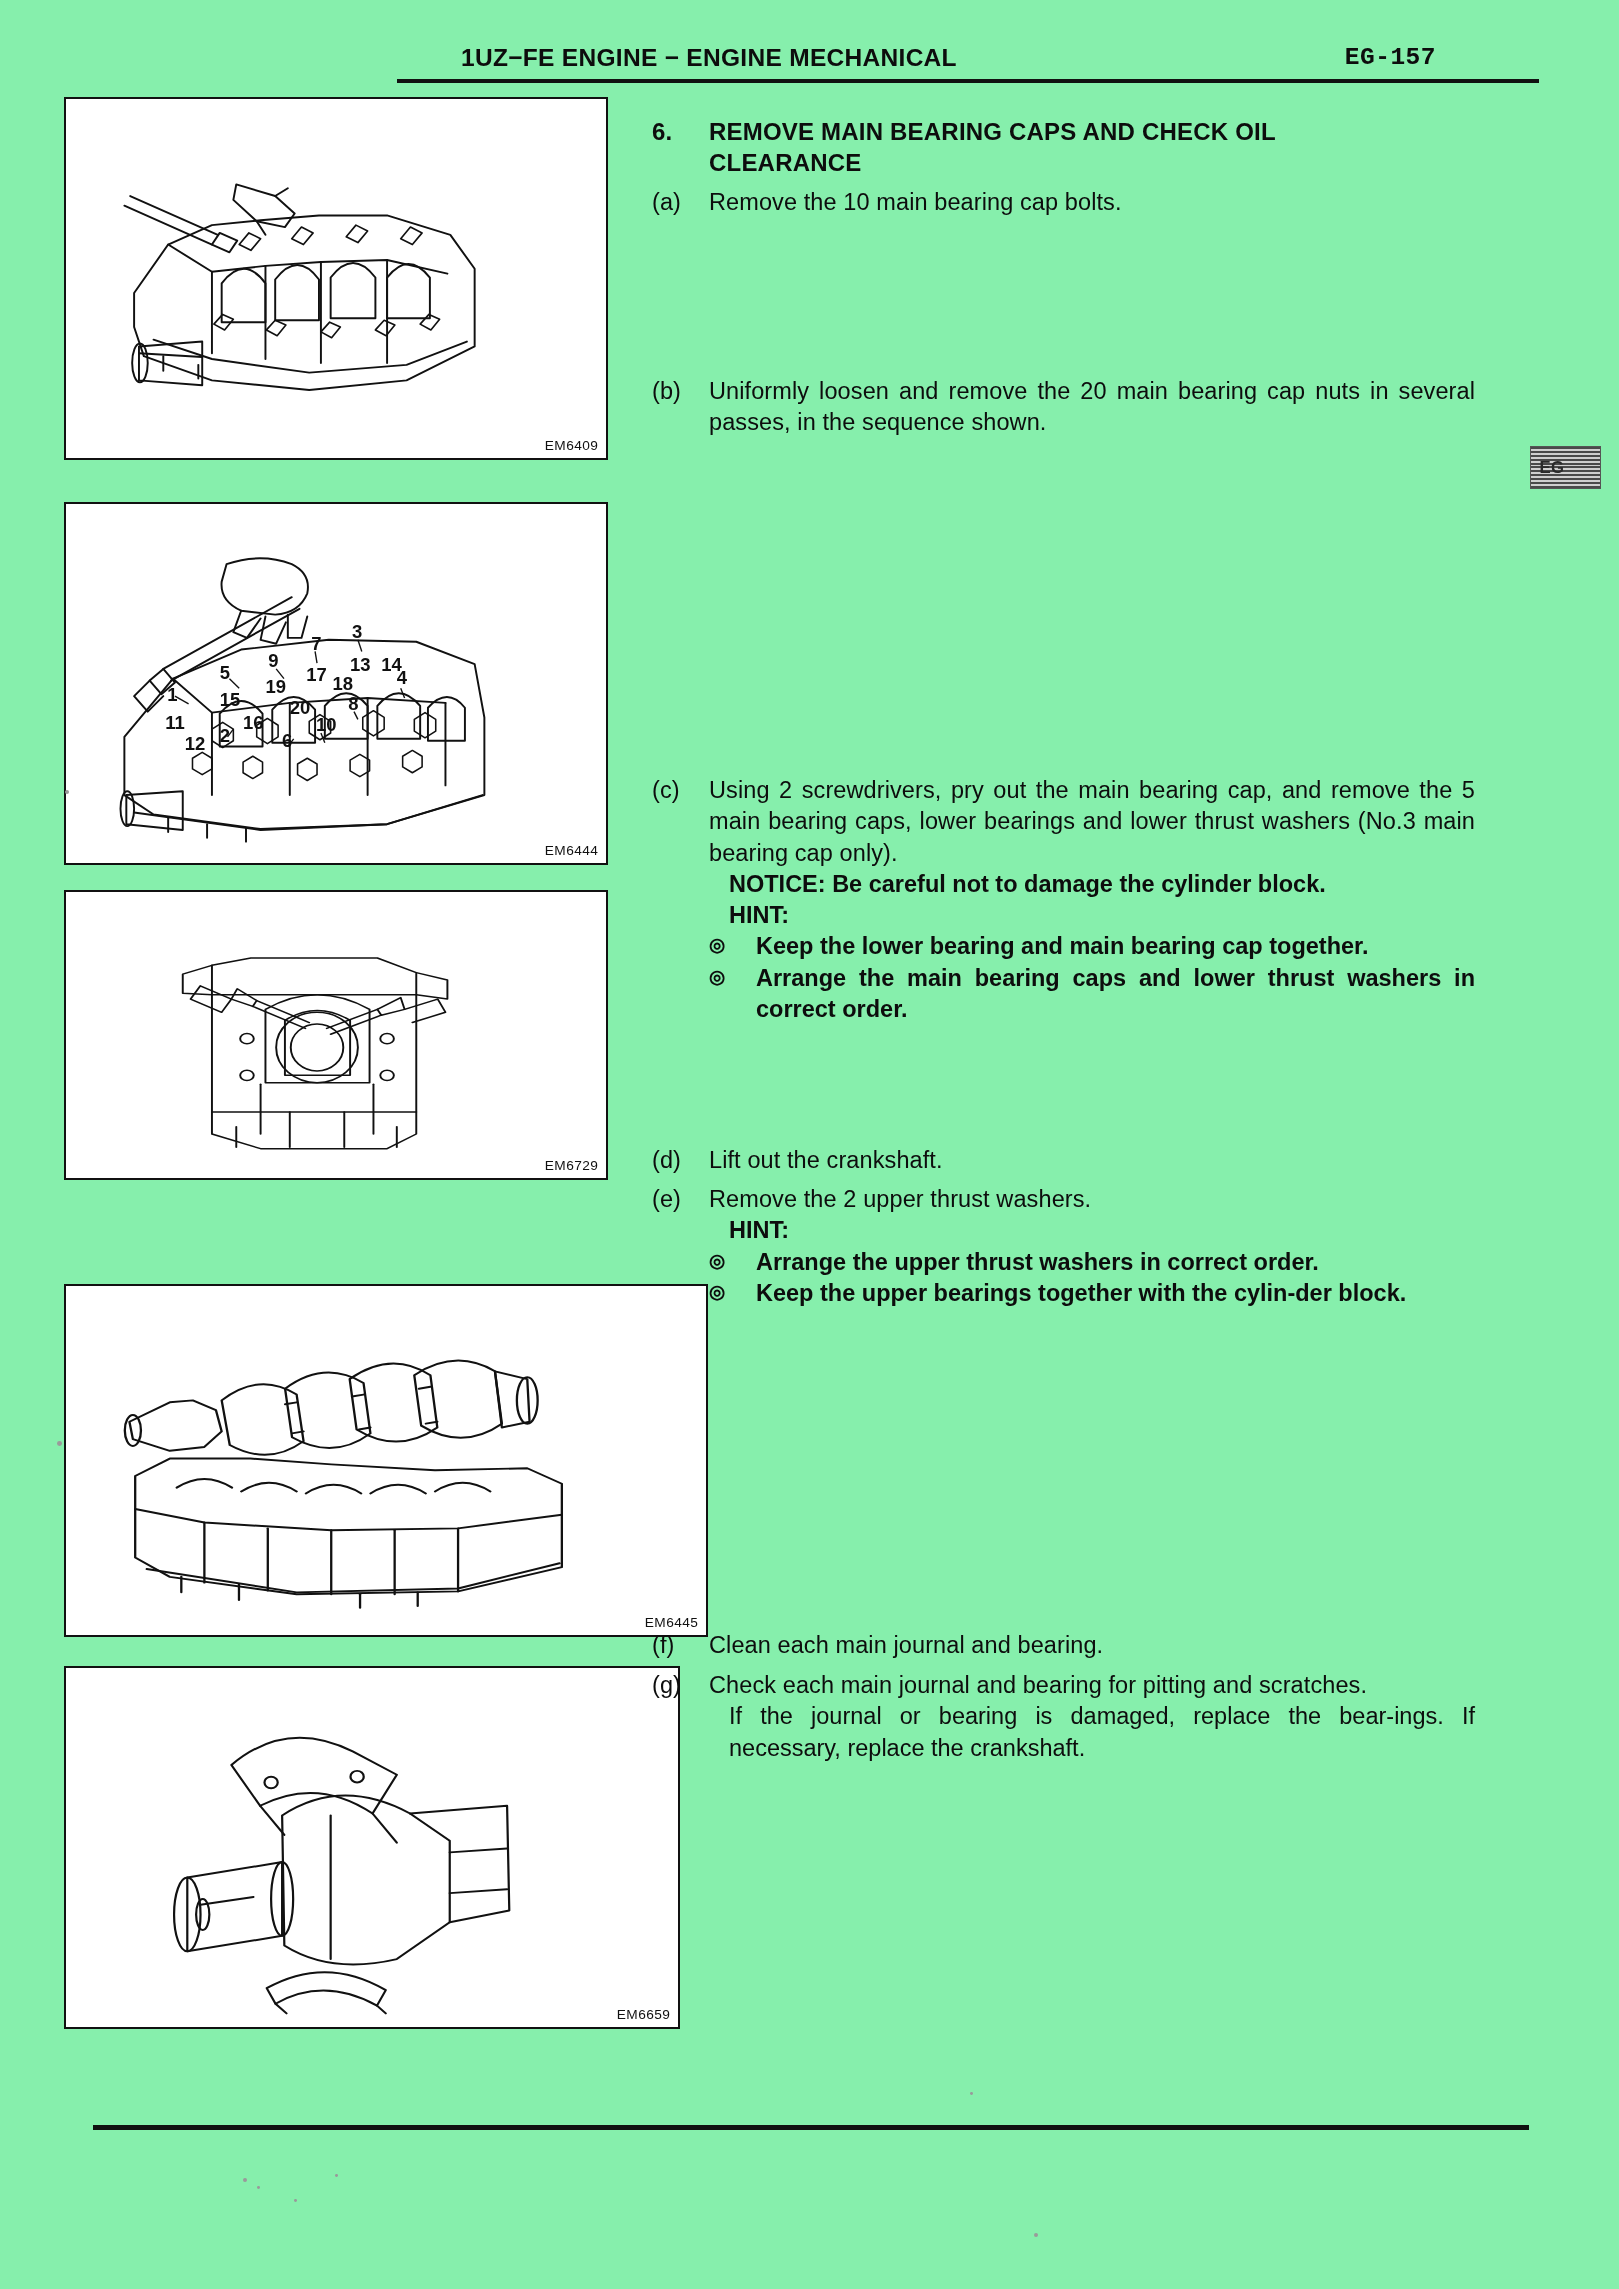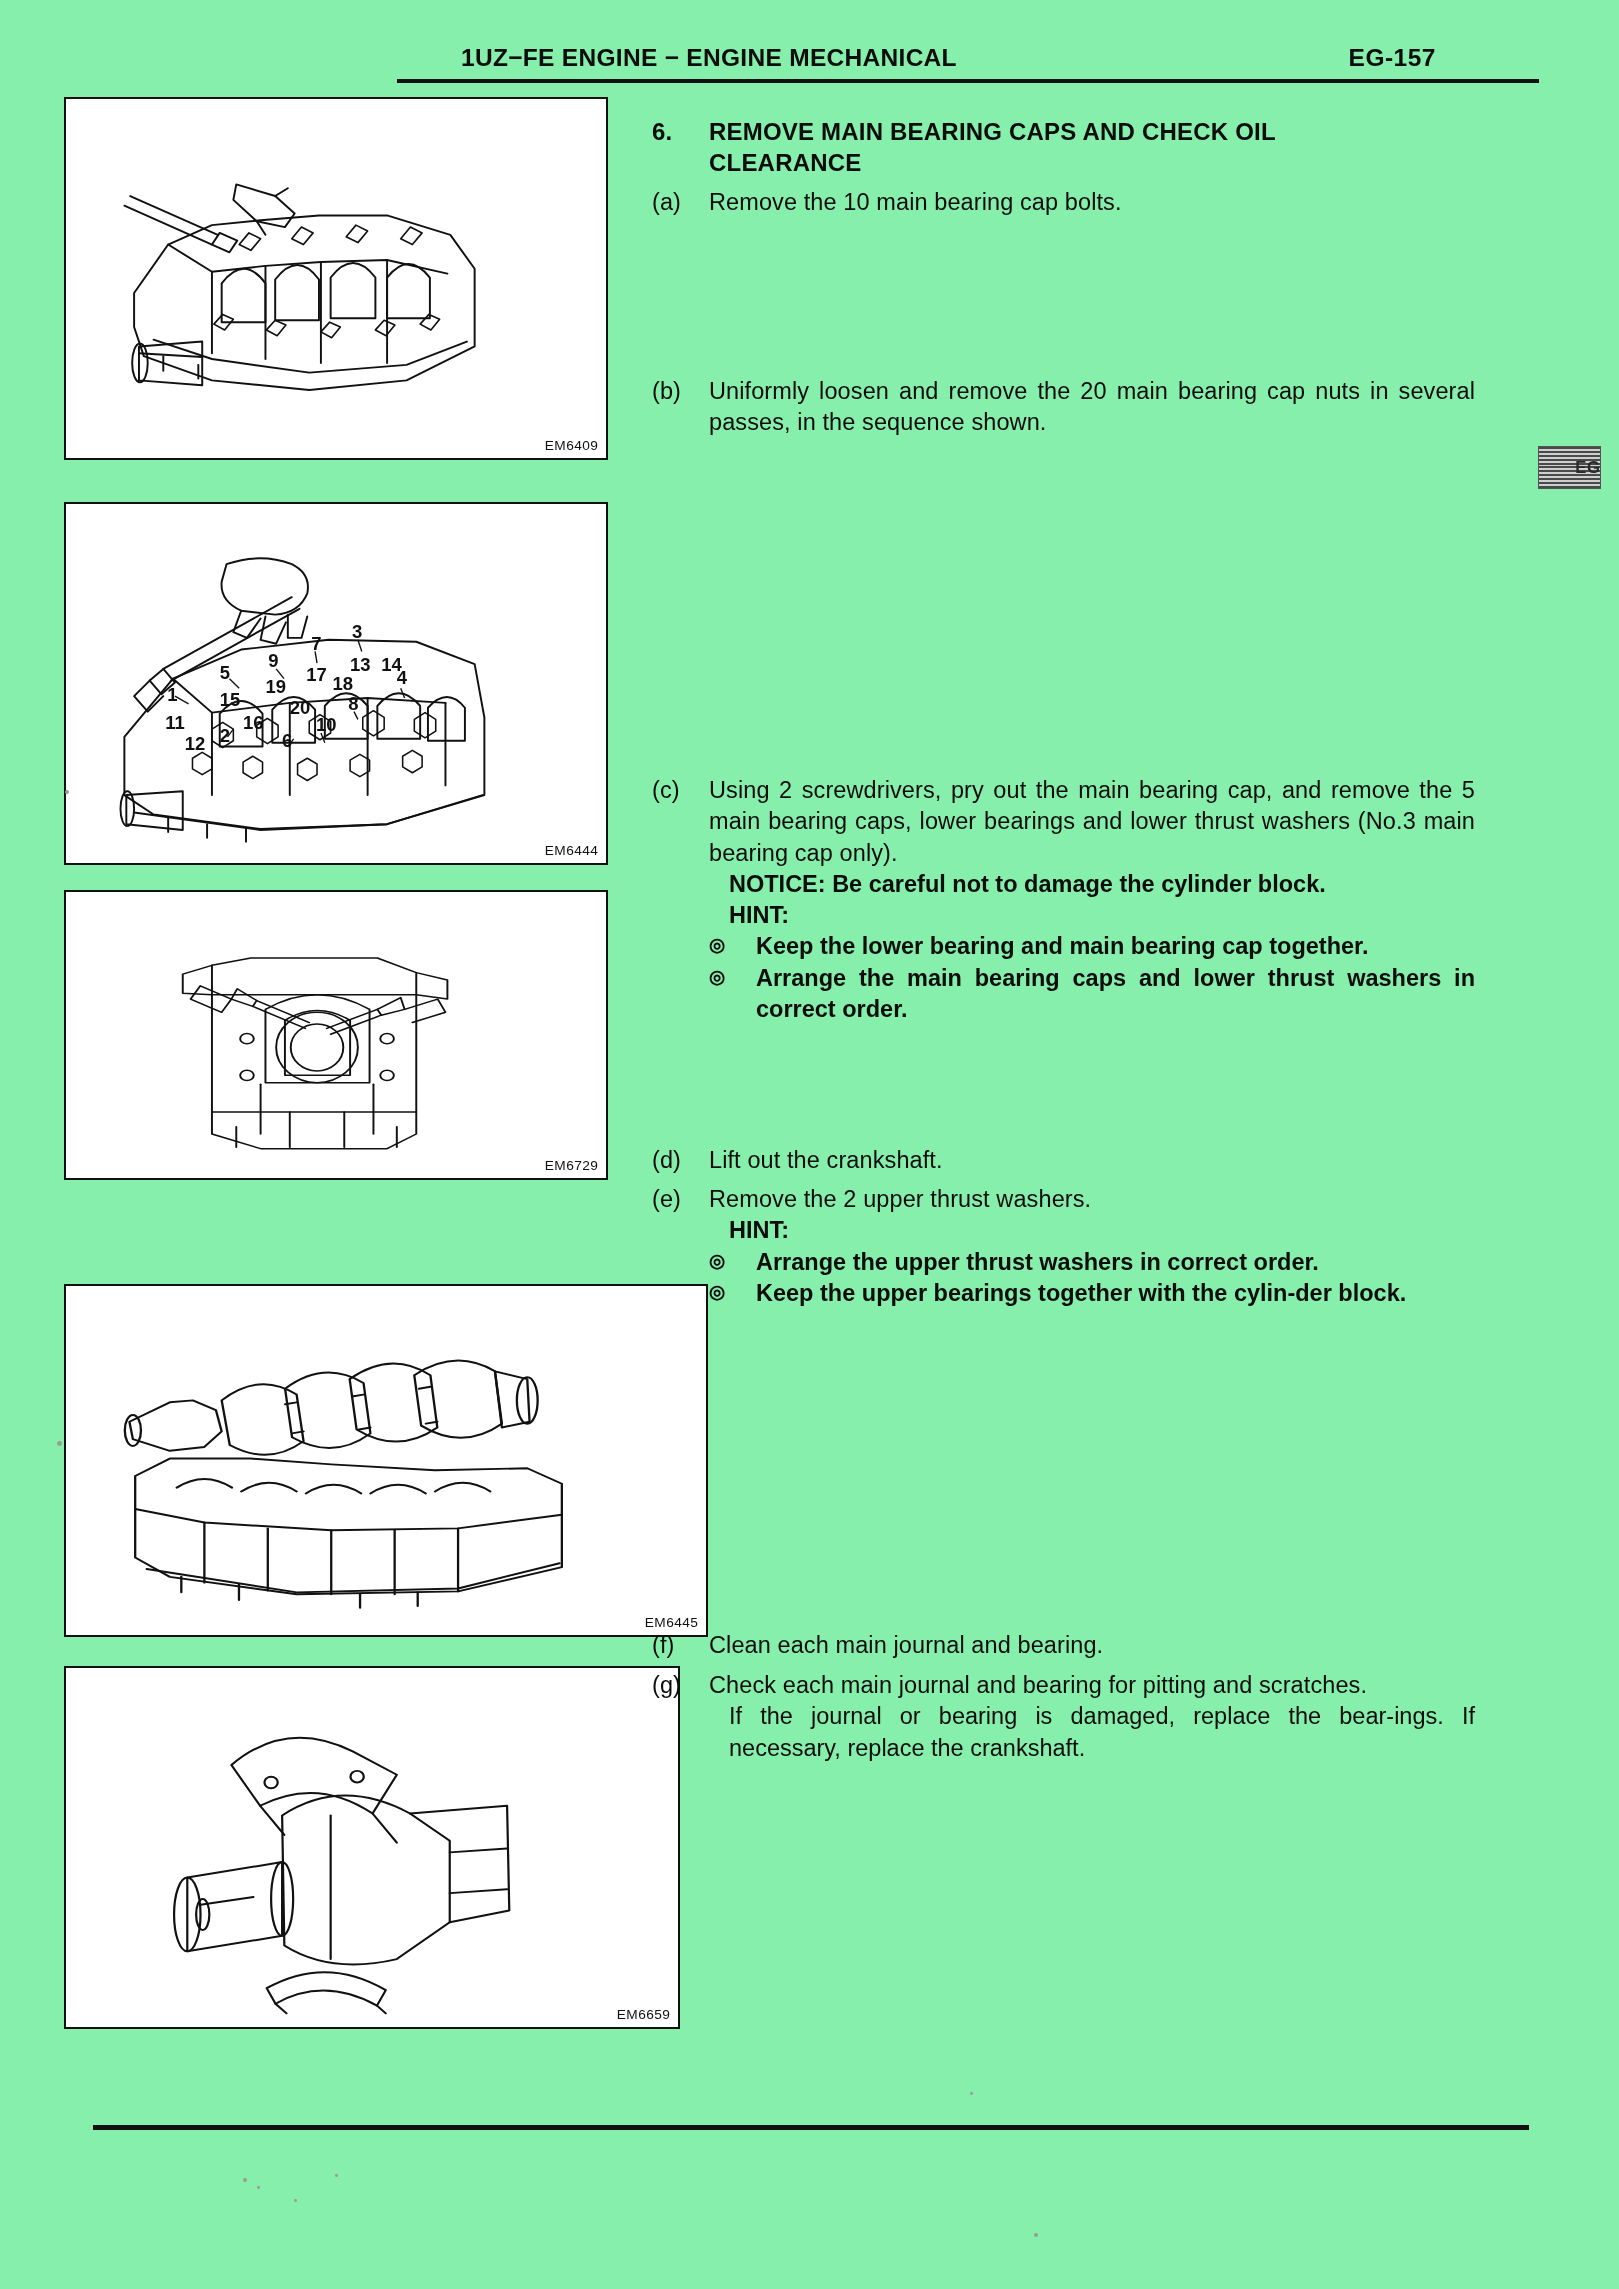--- a/index.html
+++ b/index.html
@@ -40,20 +40,21 @@
     white-space: nowrap;
   }
   .header-page {
     position: absolute;
     right: 78px;
     top: 0;
     font-size: 24.5px;
     font-weight: bold;
     letter-spacing: 0.5px;
     white-space: nowrap;
+    font-family: Liberation Mono, monospace;
   }
   .header-rule {
     position: absolute;
     left: 294px;
     top: 35px;
     width: 1142px;
     height: 3.9px;
     background: #111;
   }
 
@@ -63,21 +64,22 @@
     right: 17.6px;
     top: 446px;
     width: 61px;
     height: 41px;
     background:
       repeating-linear-gradient(0deg, #4a4a4a 0 2px, #cfcfcf 2px 3.9px),
       #8a8a8a;
     border: 1px solid #555;
     display: flex;
     align-items: center;
-    justify-content: flex-end;
+    justify-content: flex-start;
+    padding-left: 8px;
   }
   .eg-tab span {
     font-size: 16.7px;
     font-weight: bold;
     color: #2a2a2a;
     letter-spacing: 0.5px;
   }
 
   
   .figure {

